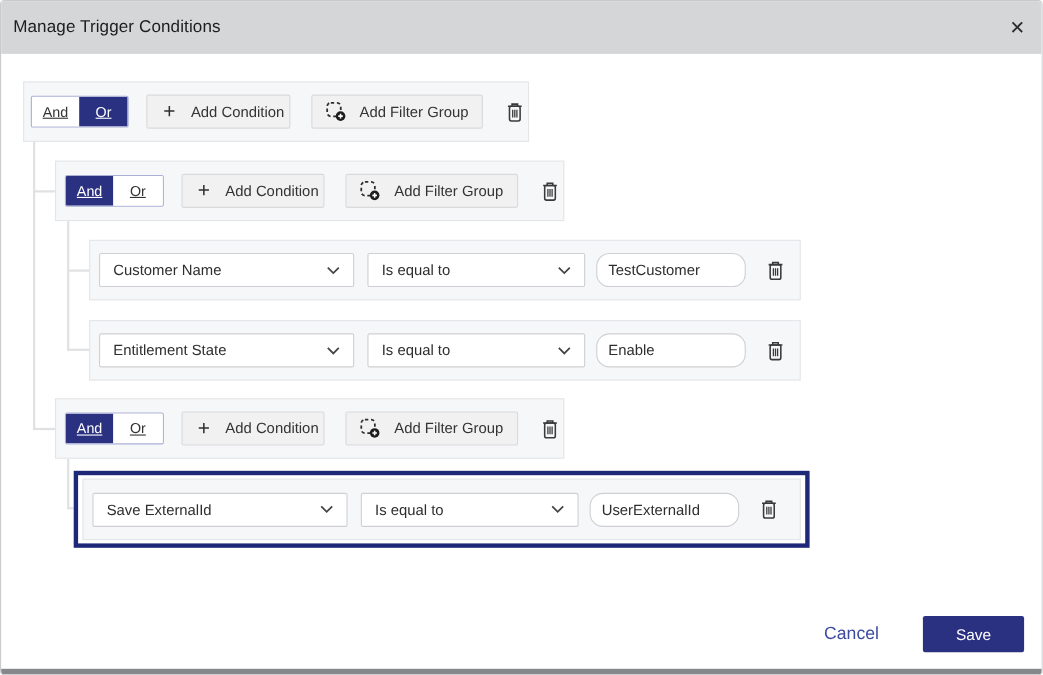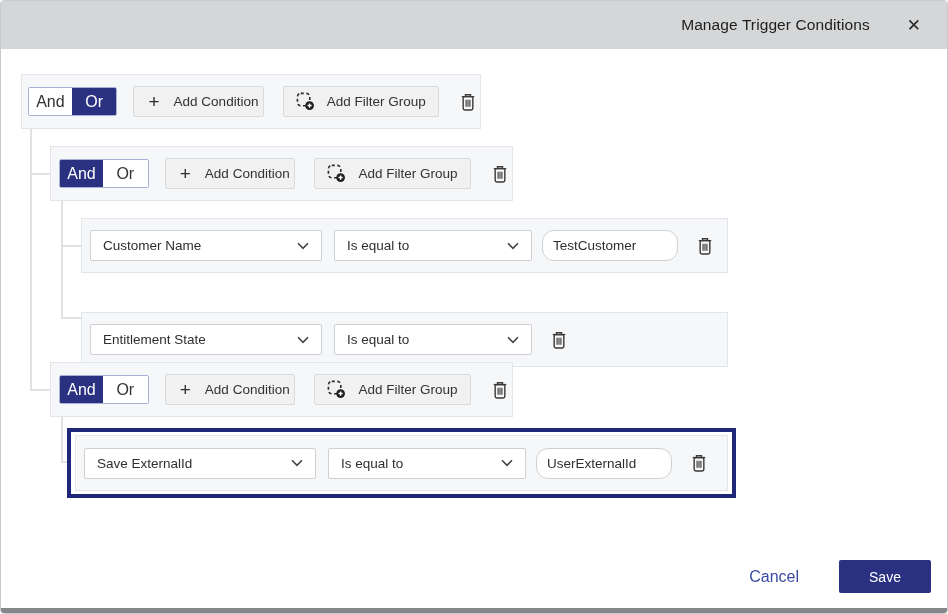--- a/index.html
+++ b/index.html
@@ -21,41 +21,41 @@
   .dialog{
     position:relative;width:948px;height:614px;background:#fff;
     border:1px solid #c9cacc;border-radius:4px;overflow:hidden;
   }
   .dialog-footer-strip{
     position:absolute;left:0;bottom:0;width:100%;height:5px;background:#85878a;
   }
   
   .dialog-header{
     position:absolute;top:0;left:0;width:100%;height:48px;background:var(--header-bg);
-    display:flex;align-items:center;justify-content:flex-end;padding:0 22px;gap:33px;
+    display:flex;align-items:center;justify-content:space-between;padding:0 11px;
   }
   .dialog-title{font-size:15.5px;color:#1d1d1d;letter-spacing:.1px;}
   .close-btn{
     background:none;border:none;font-size:17px;color:#2b2b2b;cursor:pointer;
     line-height:1;padding:2px 4px;font-family:inherit;
   }
   
   .line{position:absolute;background:var(--line);}
   
   .group-row{
     position:absolute;height:55px;background:var(--panel-bg);
     border:1px solid var(--panel-border);
     display:flex;align-items:center;padding-left:6px;
   }
   .toggle{
     display:flex;border:1px solid #a9b0d6;border-radius:2px;overflow:hidden;height:29px;
   }
   .tgl{
-    border:none;background:#ffffff;color:#333;font-size:16px;cursor:pointer;
-    font-family:inherit;padding:0;
+    border:none;background:#ffffff;color:#333;font-size:13px;cursor:pointer;
+    font-family:inherit;padding:0;text-decoration:underline;
   }
   .tgl.and{width:43px;}
   .tgl.or{width:45px;}
   .tgl.sel{background:var(--navy);color:#fff;}
   .btn{
     height:31px;background:var(--btn-bg);border:1px solid var(--btn-border);
     display:flex;align-items:center;font-size:13.5px;color:#333;cursor:pointer;
     font-family:inherit;border-radius:2px;
   }
   .btn.add-cond{margin-left:16px;width:131px;padding-left:14px;gap:14px;}
@@ -197,33 +197,34 @@
     <button class="icon-btn">
       <svg width="20" height="22" viewBox="0 0 24 26" fill="none" stroke="#3a3a3a" stroke-width="1.7">
           <path d="M4.5 6.5h15"></path>
           <path d="M9 6.5V4.2h6v2.3"></path>
           <rect x="6.2" y="6.5" width="11.6" height="16" rx="2"></rect>
           <path d="M9.7 10.3v8.4M12 10.3v8.4M14.3 10.3v8.4" stroke-width="1.4"></path>
         </svg>
     </button>
   </div>
 
-  <div class="cond-row" style="left:80px;top:290px;width:647px;margin-top:21px;">
+  <div class="cond-row" style="left:80px;top:290px;width:647px;">
     <div class="select field">
       <span>Entitlement State</span>
       <svg width="12" height="8" viewBox="0 0 12 8" fill="none">
           <path d="M1 1.3l5 5 5-5" stroke="#444" stroke-width="1.6"></path>
         </svg>
     </div>
     <div class="select op">
       <span>Is equal to</span>
       <svg width="12" height="8" viewBox="0 0 12 8" fill="none">
           <path d="M1 1.3l5 5 5-5" stroke="#444" stroke-width="1.6"></path>
         </svg>
     </div>
+    <input class="value-input" type="text" value="Enable" style="">
     <button class="icon-btn">
       <svg width="20" height="22" viewBox="0 0 24 26" fill="none" stroke="#3a3a3a" stroke-width="1.7">
           <path d="M4.5 6.5h15"></path>
           <path d="M9 6.5V4.2h6v2.3"></path>
           <rect x="6.2" y="6.5" width="11.6" height="16" rx="2"></rect>
           <path d="M9.7 10.3v8.4M12 10.3v8.4M14.3 10.3v8.4" stroke-width="1.4"></path>
         </svg>
     </button>
   </div>
 

